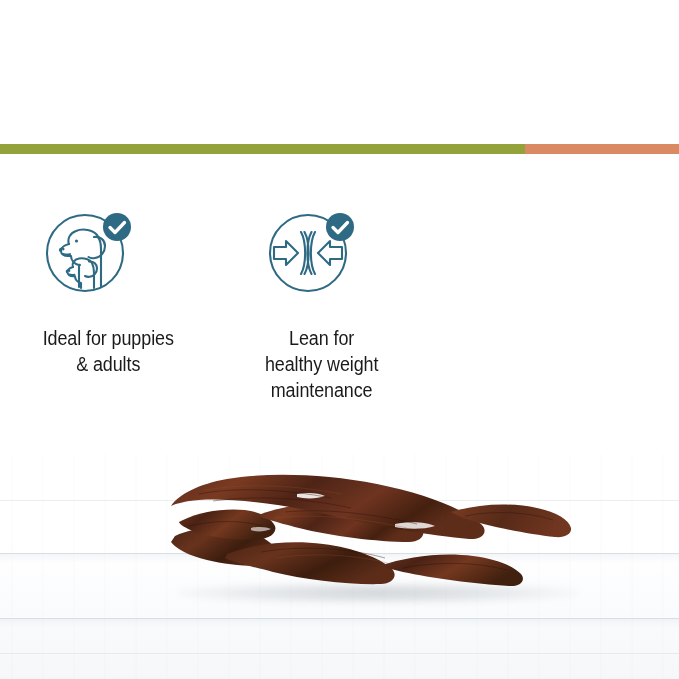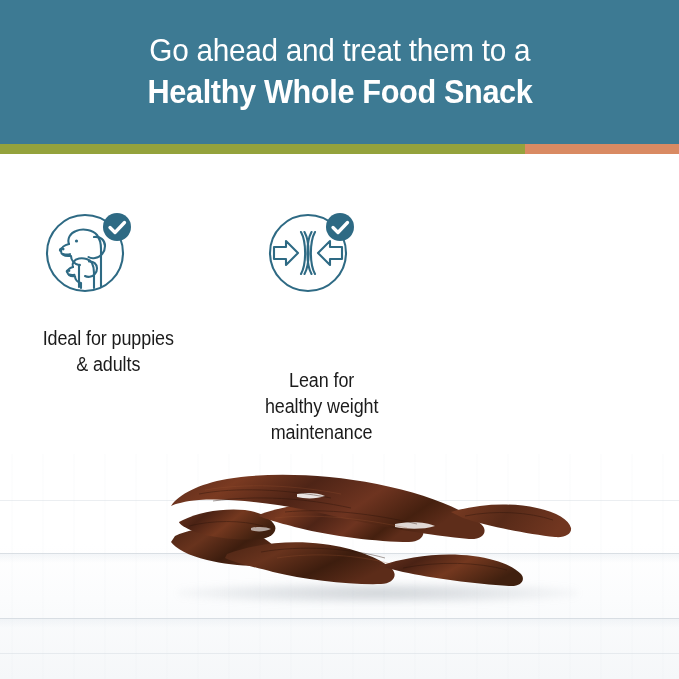--- a/index.html
+++ b/index.html
@@ -72,21 +72,21 @@
     background:#ffffff;
   }
   .feature {
     position:absolute;
     top:0;
     display:flex;
     flex-direction:column;
     align-items:flex-start;
   }
   .feature-1 { left:37px;  width:200px; }
-  .feature-2 { left:260px; width:200px;gap:42px; }
+  .feature-2 { left:260px; width:200px; }
   .feature-3 { left:455px; width:200px; }
 
   .icon-wrap {
     width:100px; height:100px;
     margin-top:47px;
     position:relative;
   }
   .icon-wrap svg { display:block; width:100px; height:100px; }
 
   .caption {
@@ -156,26 +156,20 @@
     left:165px; top:468px;
     width:410px; height:135px;
   }
   .jerky-pile svg { display:block; width:410px; height:135px; }
 </style>
 </head>
 <body>
 
 <div id="banner">
 
-  <div class="header">
-    <div class="header-inner">
-      <div class="headline-1">Go ahead and treat them to a</div>
-      <div class="headline-2">Healthy Whole Food Snack</div>
-    </div>
-  </div>
 
   <div class="accent-bar">
     <div class="accent-left" style="width:525px;"></div>
     <div class="accent-right"></div>
   </div>
 
   <div class="features">
 
     <div class="feature feature-1">
       <div class="icon-wrap">

